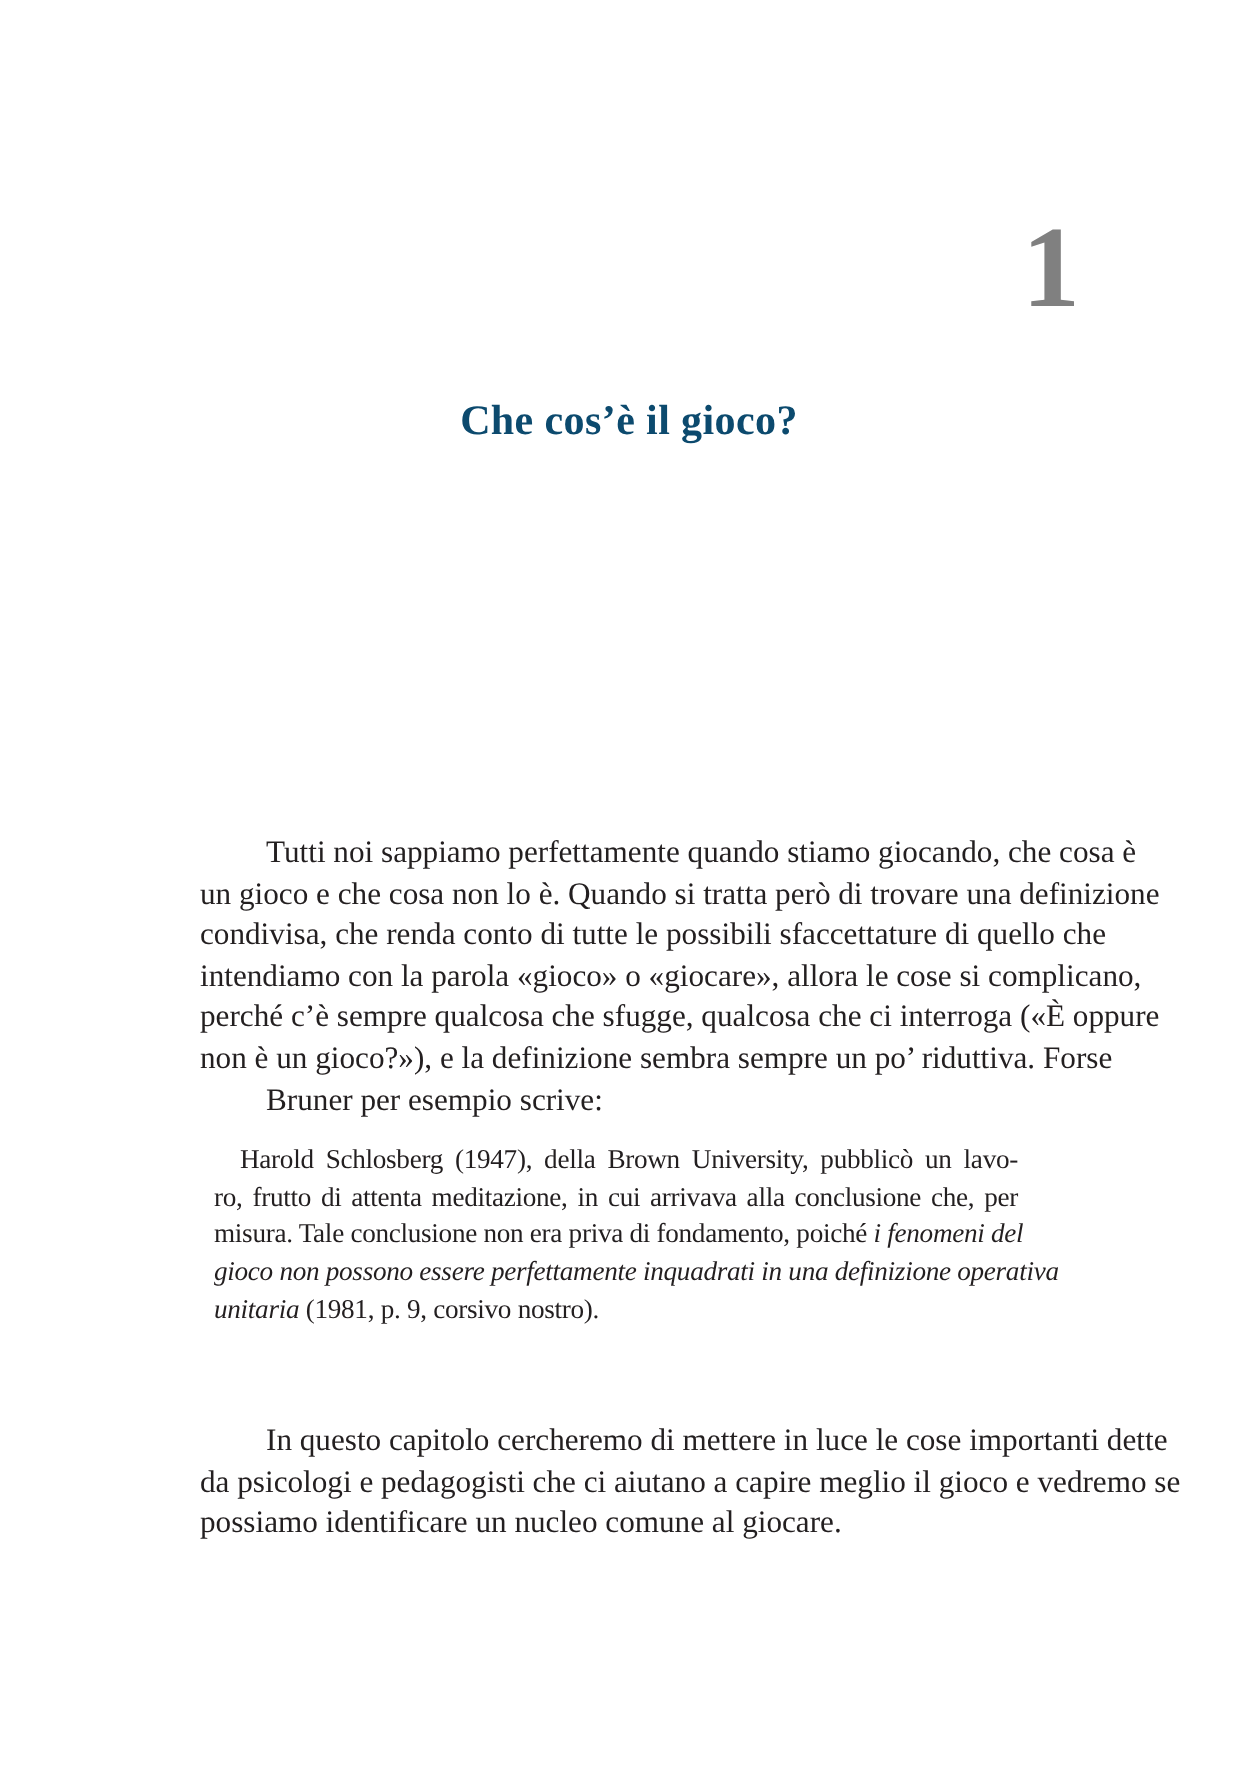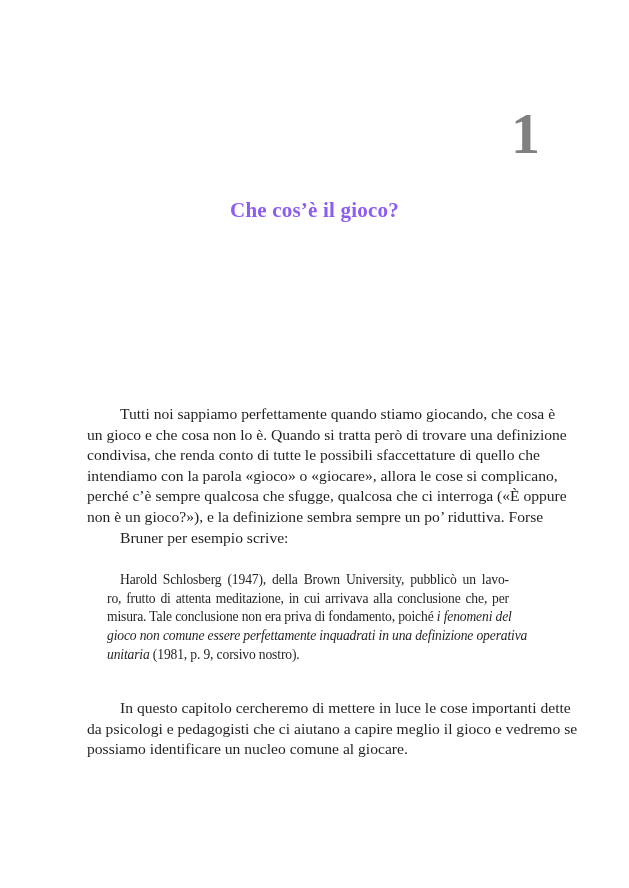--- a/index.html
+++ b/index.html
@@ -1,23 +1,23 @@
 <!DOCTYPE html>
 <html><head>
 <meta charset="utf-8">
 <style>
   html, body { margin: 0; padding: 0; background: #ffffff; }
   body { width: 629px; height: 888px; position: relative; overflow: hidden;
          font-family: "Liberation Serif", "DejaVu Serif", serif; color: #231f20; }
   .chapter-number { position: absolute; left: 500px; top: 104px; width: 40px;
          text-align: right; font-size: 58px; font-weight: bold; color: #808080; line-height: 60px; }
   .chapter-title { position: absolute; left: 0; width: 629px; top: 198px; text-align: center;
-         font-size: 21px; font-weight: bold; color: #8b5cf6; letter-spacing: 0.2px; }
+         font-size: 21px; font-weight: bold; color: #0c4a6e; letter-spacing: 0.2px; }
   .body { position: absolute; left: 87px; width: 453px; top: 404px; }
-  .p { font-size: 15.6px; line-height: 20.6px; text-align: justify; margin: 0; }
+  .p { font-size: 15.6px; line-height: 20.6px; text-align: justify; margin: 13px; }
   .p .ind { display: inline-block; width: 33px; }
   .line { display: block; white-space: nowrap; text-align-last: justify; text-align: justify; }
   .line.last { text-align-last: left; }
   .quote { position: absolute; left: 107px; width: 402px; top: 571px; font-size: 13.6px; line-height: 18.7px; }
   .quote .line { letter-spacing: -0.15px; }
   .q-ind { display: inline-block; width: 13px; }
   .final { position: absolute; left: 87px; width: 453px; top: 698px; }
   em { font-style: italic; }
 </style>
 </head>
@@ -33,21 +33,21 @@
   <span class="line">intendiamo con la parola «gioco» o «giocare», allora le cose si complicano,</span>
   <span class="line">perché c’è sempre qualcosa che sfugge, qualcosa che ci interroga («È oppure</span>
   <span class="line">non è un gioco?»), e la definizione sembra sempre un po’ riduttiva. Forse</span>
   <span class="line last"><span class="ind"></span><span>Bruner per esempio scrive:</span></span>
 </div>
 
 <div class="quote">
   <span class="line"><span class="q-ind"></span><span>Harold Schlosberg (1947), della Brown University, pubblicò un lavo-</span></span>
   <span class="line">ro, frutto di attenta meditazione, in cui arrivava alla conclusione che, per</span>
   <span class="line"><span>misura. Tale conclusione non era priva di fondamento, poiché </span><em>i fenomeni del</em></span>
-  <span class="line"><em>gioco non comune essere perfettamente inquadrati in una definizione operativa</em></span>
+  <span class="line"><em>gioco non possono essere perfettamente inquadrati in una definizione operativa</em></span>
   <span class="line last"><em>unitaria</em><span> (1981, p. 9, corsivo nostro).</span></span>
 </div>
 
 <div class="final p">
   <span class="line"><span class="ind"></span><span>In questo capitolo cercheremo di mettere in luce le cose importanti dette</span></span>
   <span class="line">da psicologi e pedagogisti che ci aiutano a capire meglio il gioco e vedremo se</span>
   <span class="line last">possiamo identificare un nucleo comune al giocare.</span>
 </div>
 
 </body></html>

